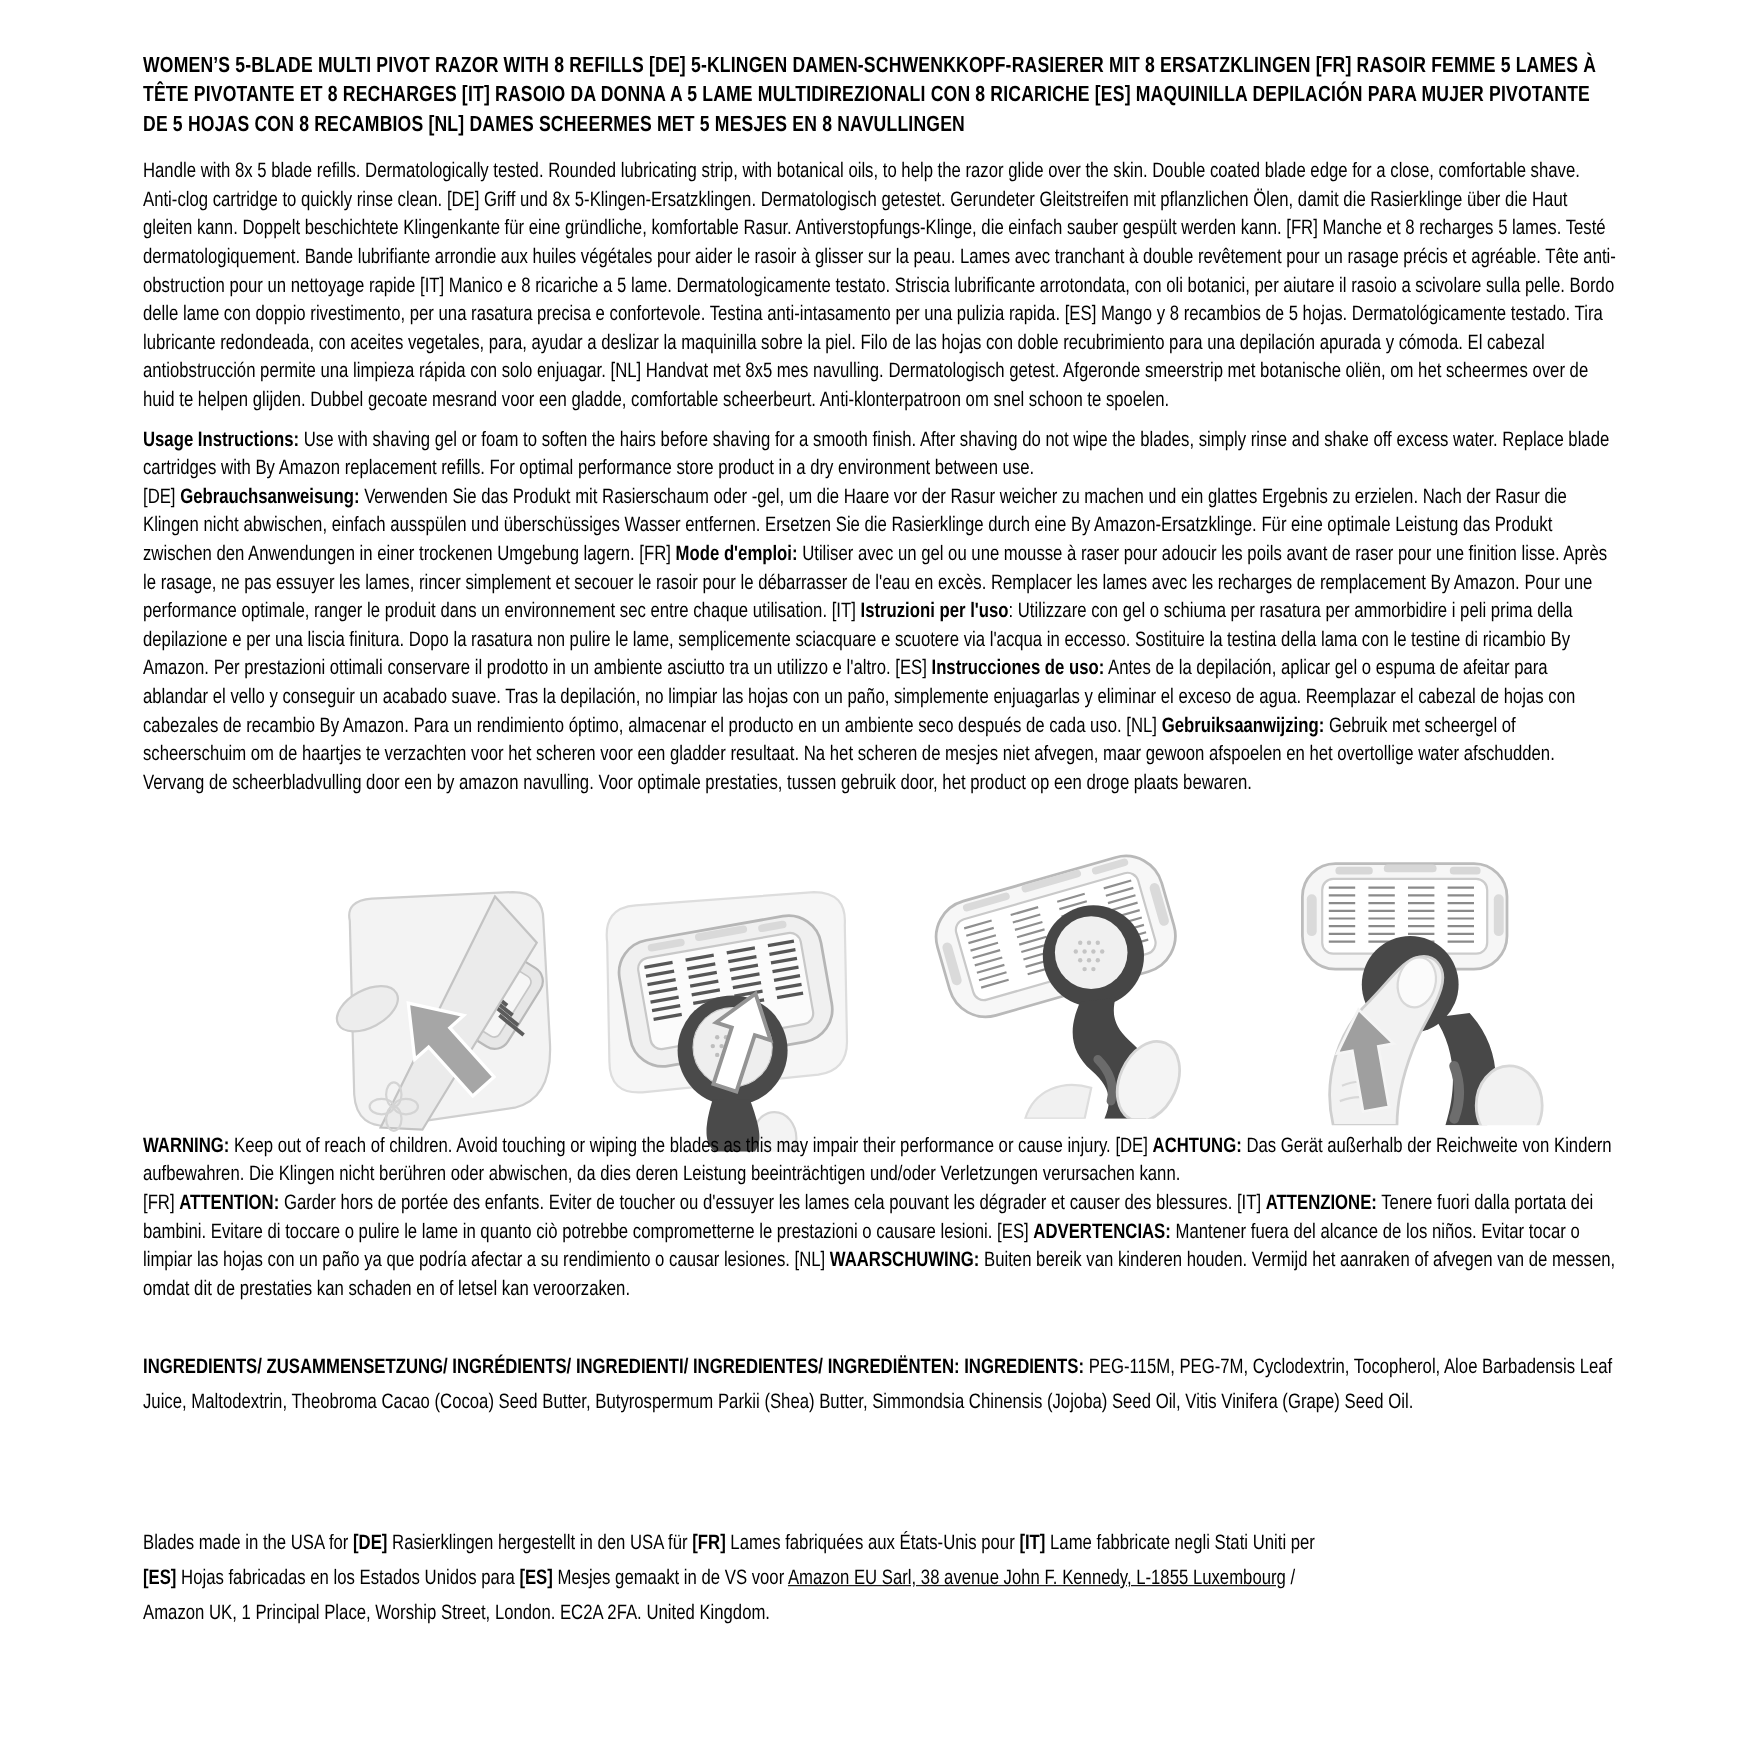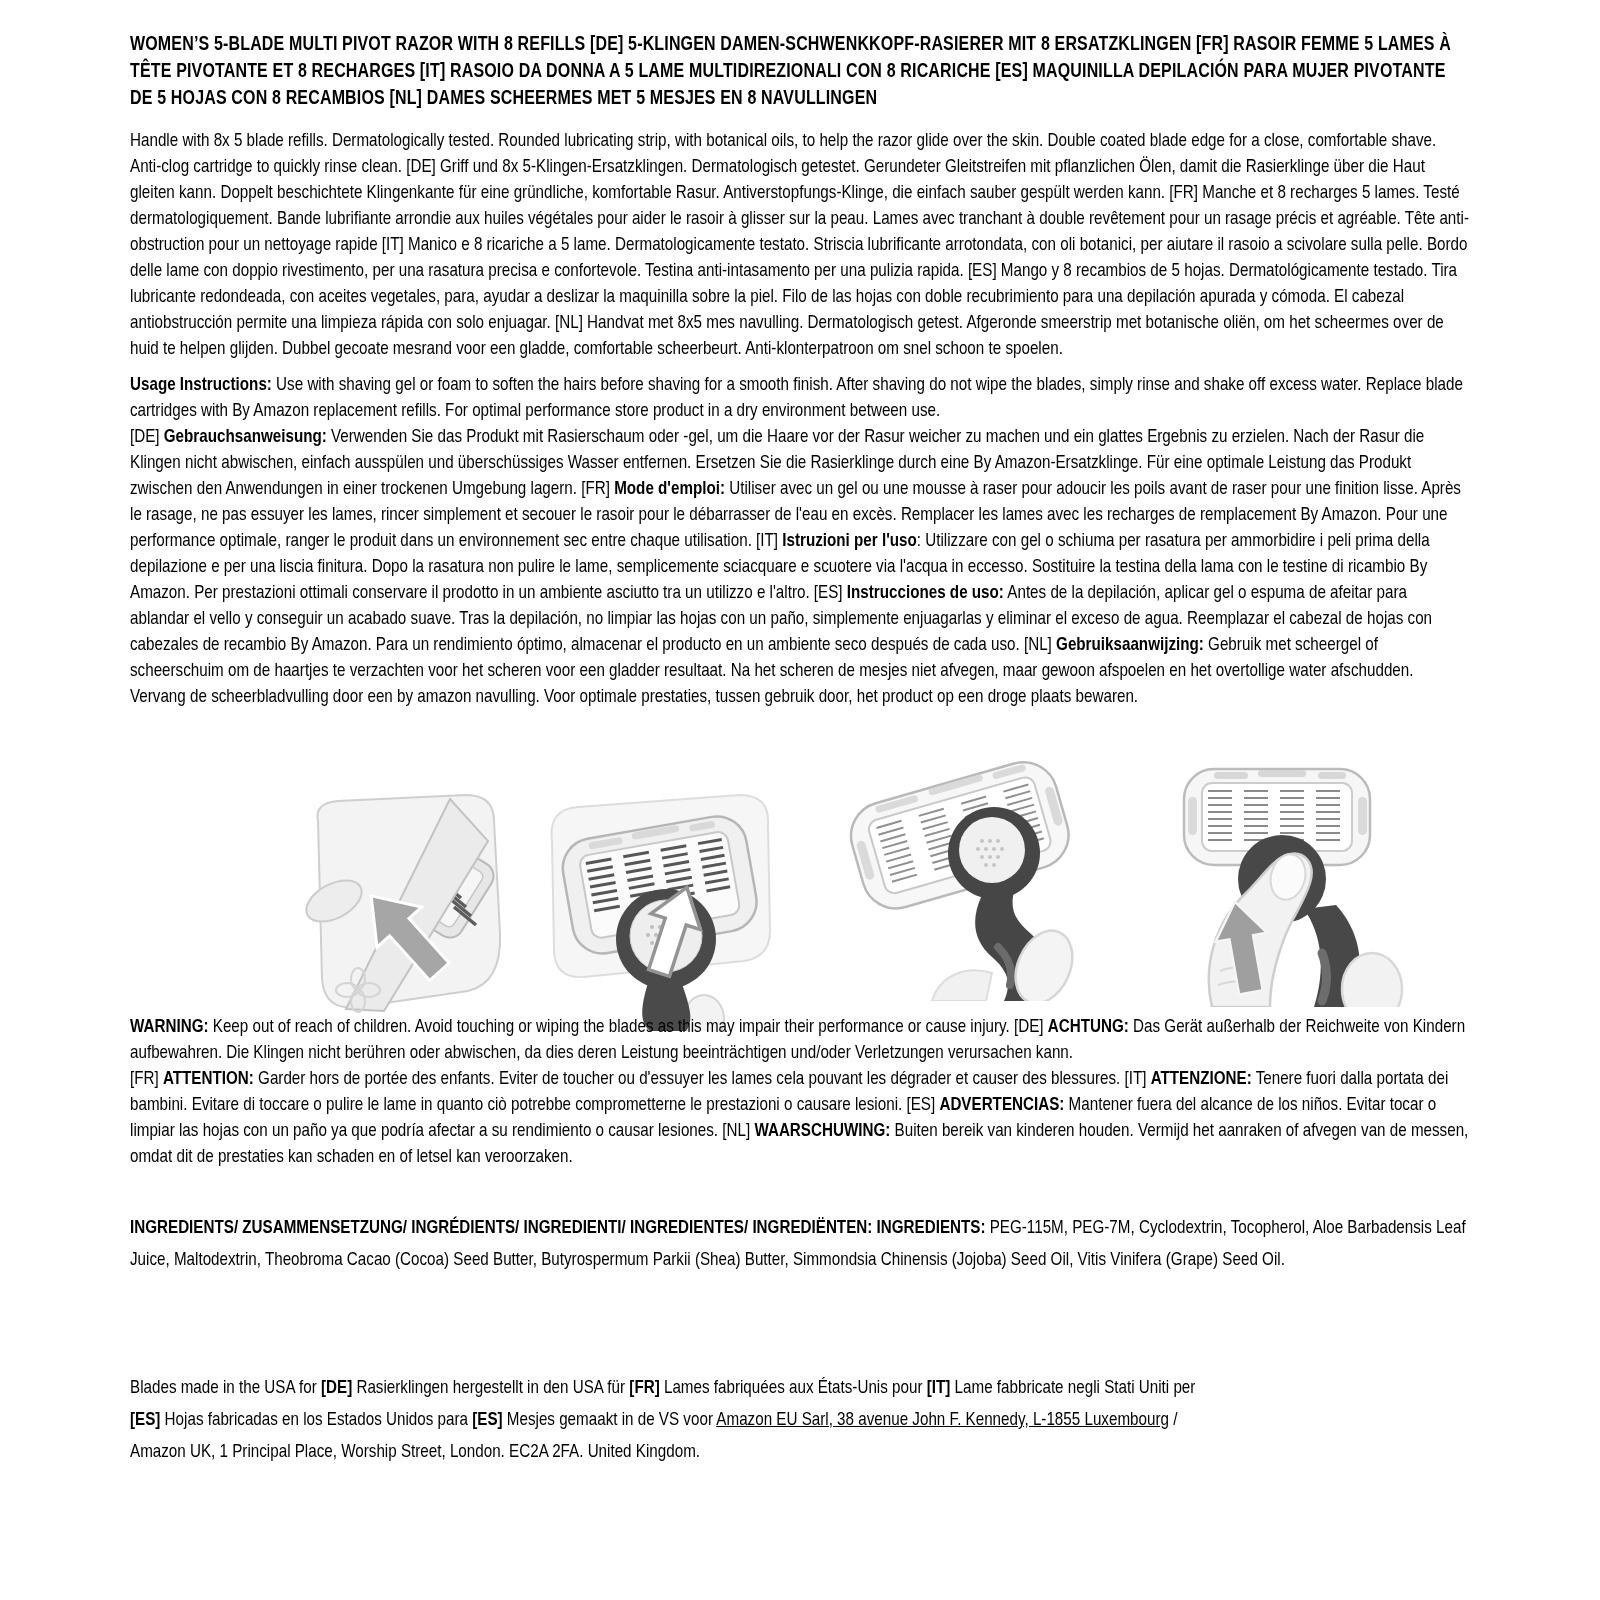--- a/index.html
+++ b/index.html
@@ -3,21 +3,21 @@
 <meta charset="utf-8">
 <style>
   * { box-sizing: border-box; }
   html, body { margin: 0; padding: 0; background: #ffffff; }
   .sheet {
     position: relative;
     width: 1600px;
     height: 1600px;
     background: #ffffff;
     color: #000000;
-    padding: 30px 130px 0 130px;
+    padding: 46px 130px 0 130px;
     font-family: "Liberation Sans", "DejaVu Sans", sans-serif;
     overflow: hidden;
   }
   
   .condensed {
     transform: scaleX(0.8);
     transform-origin: left top;
     width: 125%;
   }
   .title {

